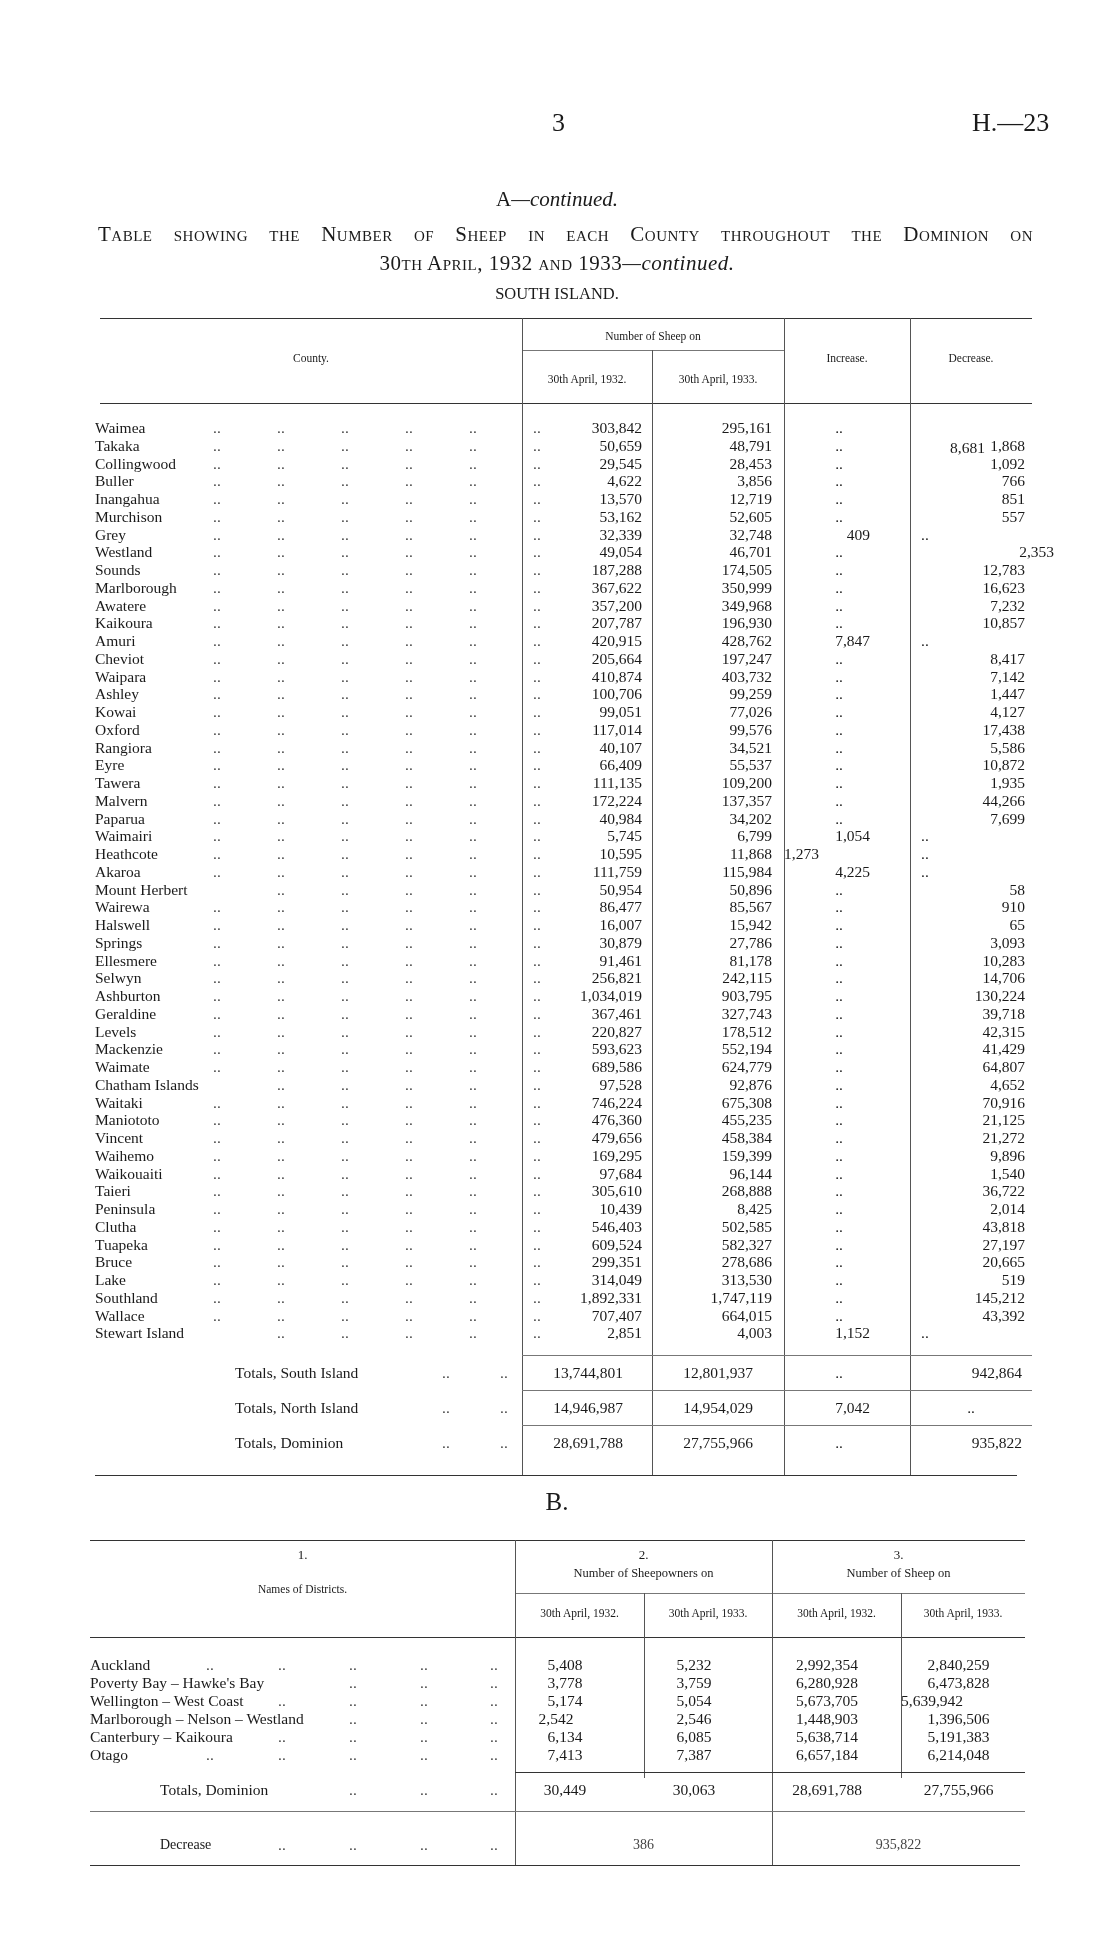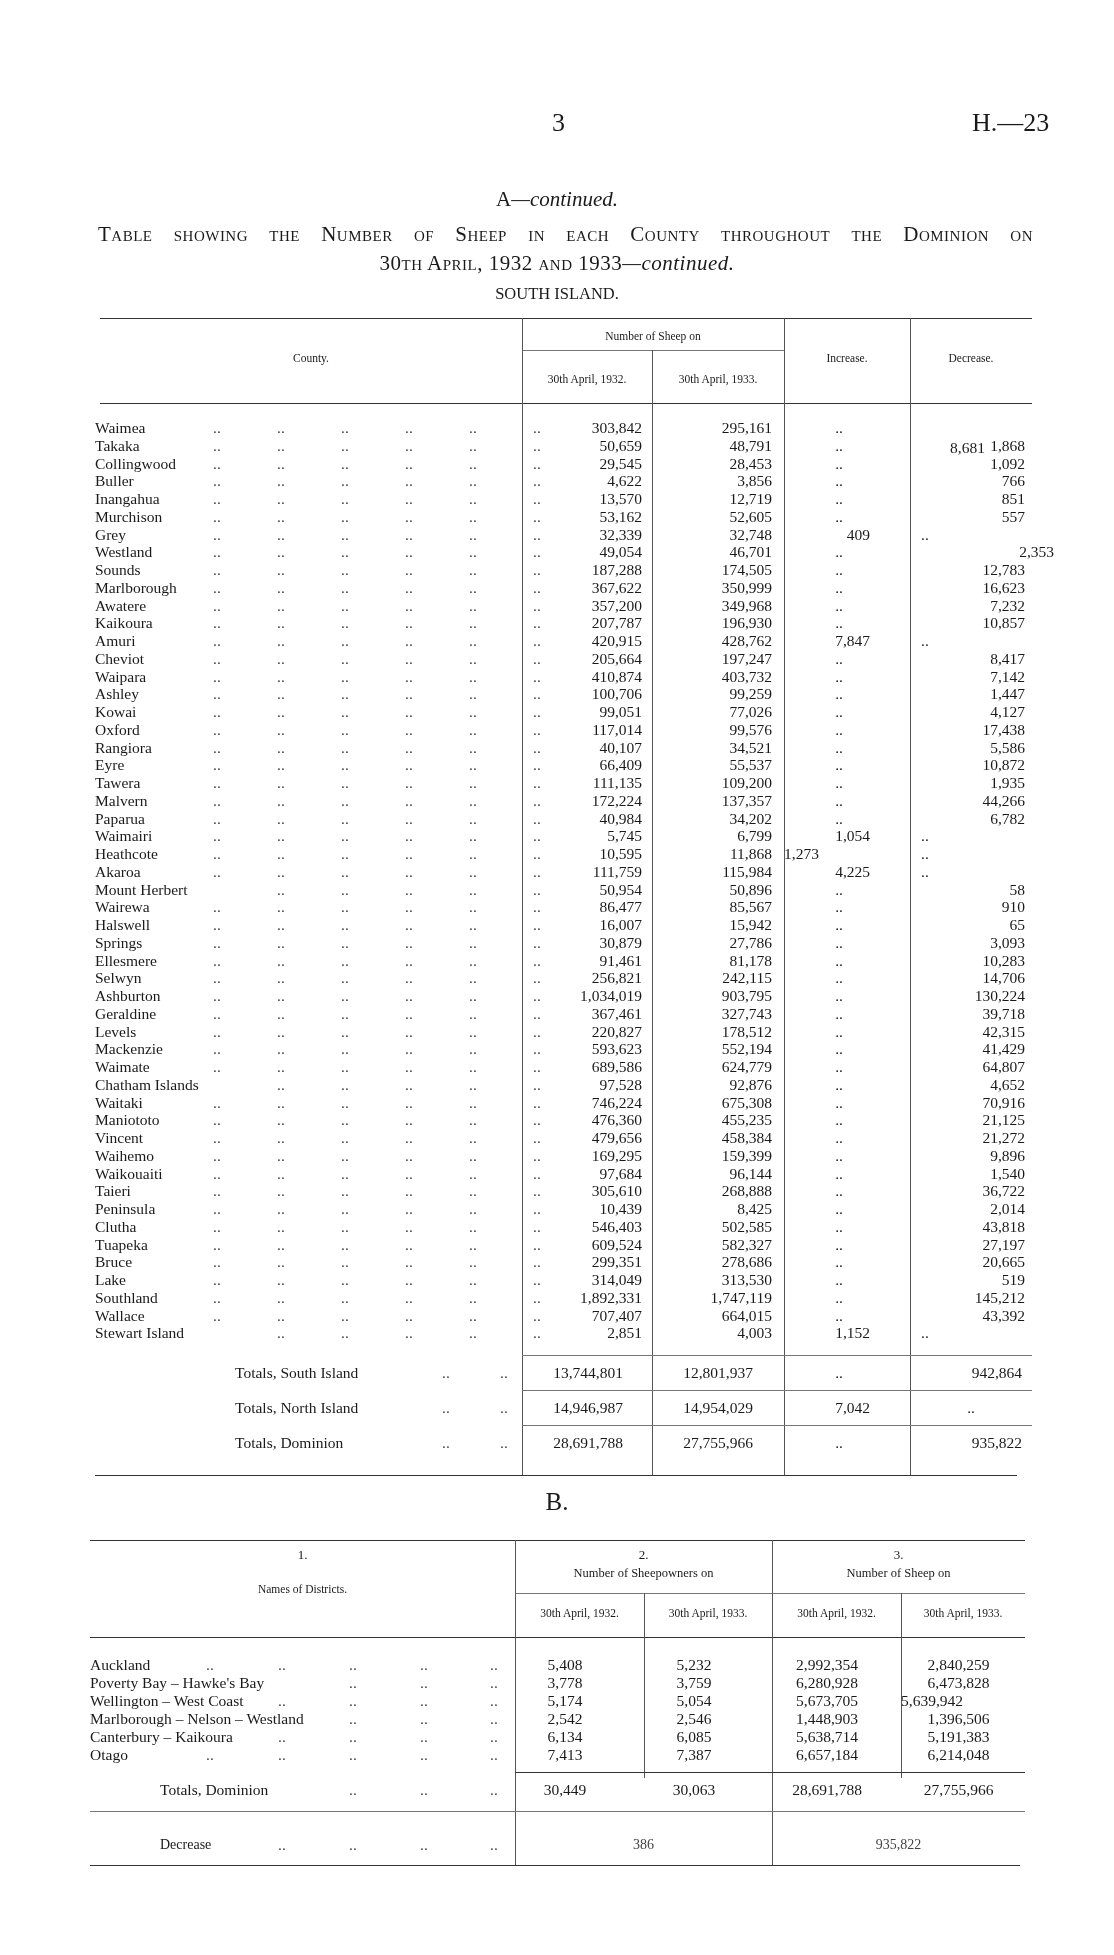--- a/index.html
+++ b/index.html
@@ -339,21 +339,21 @@
       <div class="abs cell" style="left: 0px; top: 0px;">Paparua</div>
       <div class="abs cell dots" style="left: 118px; top: 0px;">..</div>
       <div class="abs cell dots" style="left: 182px; top: 0px;">..</div>
       <div class="abs cell dots" style="left: 246px; top: 0px;">..</div>
       <div class="abs cell dots" style="left: 310px; top: 0px;">..</div>
       <div class="abs cell dots" style="left: 374px; top: 0px;">..</div>
       <div class="abs cell dots" style="left: 438px; top: 0px;">..</div>
       <div class="abs cell" style="left: 427px; top: 0px; width: 120px; text-align: right;">40,984</div>
       <div class="abs cell" style="left: 557px; top: 0px; width: 120px; text-align: right;">34,202</div>
       <div class="abs cell" style="left: 689px; top: 0px; width: 110px; text-align: center;">..</div>
-      <div class="abs cell" style="left: 815px; top: 0px; width: 115px; text-align: right;">6,782</div>
+      <div class="abs cell" style="left: 815px; top: 0px; width: 115px; text-align: right;">7,699</div>
     </div>
     <div style="position: absolute; left: 0px; top: 408.25px; width: 925px; height: 17.75px;">
       <div class="abs cell" style="left: 0px; top: 0px;">Waimairi</div>
       <div class="abs cell dots" style="left: 118px; top: 0px;">..</div>
       <div class="abs cell dots" style="left: 182px; top: 0px;">..</div>
       <div class="abs cell dots" style="left: 246px; top: 0px;">..</div>
       <div class="abs cell dots" style="left: 310px; top: 0px;">..</div>
       <div class="abs cell dots" style="left: 374px; top: 0px;">..</div>
       <div class="abs cell dots" style="left: 438px; top: 0px;">..</div>
       <div class="abs cell" style="left: 427px; top: 0px; width: 120px; text-align: right;">5,745</div>
@@ -811,21 +811,21 @@
       <div class="abs cell" style="left: 425px; top: 0px; width: 100px; text-align: center;">5,174</div>
       <div class="abs cell" style="left: 554px; top: 0px; width: 100px; text-align: center;">5,054</div>
       <div class="abs cell" style="left: 682px; top: 0px; width: 110px; text-align: center;">5,673,705</div>
       <div class="abs cell" style="left: 811px; top: 0px; width: 115px; text-align: left;">5,639,942</div>
     </div>
     <div style="position: absolute; left: 0px; top: 53.7px; width: 935px; height: 18px;">
       <div class="abs cell" style="left: 0px; top: 0px;">Marlborough – Nelson – Westland</div>
       <div class="abs cell dots" style="left: 259px; top: 0px;">..</div>
       <div class="abs cell dots" style="left: 330px; top: 0px;">..</div>
       <div class="abs cell dots" style="left: 400px; top: 0px;">..</div>
-      <div class="abs cell" style="left: 425px; top: 0px; width: 100px; text-align: center;">2,542</div>
+      <div class="abs cell" style="left: 416px; top: 0px; width: 100px; text-align: center;">2,542</div>
       <div class="abs cell" style="left: 554px; top: 0px; width: 100px; text-align: center;">2,546</div>
       <div class="abs cell" style="left: 682px; top: 0px; width: 110px; text-align: center;">1,448,903</div>
       <div class="abs cell" style="left: 811px; top: 0px; width: 115px; text-align: center;">1,396,506</div>
     </div>
     <div style="position: absolute; left: 0px; top: 71.6px; width: 935px; height: 18px;">
       <div class="abs cell" style="left: 0px; top: 0px;">Canterbury – Kaikoura</div>
       <div class="abs cell dots" style="left: 188px; top: 0px;">..</div>
       <div class="abs cell dots" style="left: 259px; top: 0px;">..</div>
       <div class="abs cell dots" style="left: 330px; top: 0px;">..</div>
       <div class="abs cell dots" style="left: 400px; top: 0px;">..</div>

